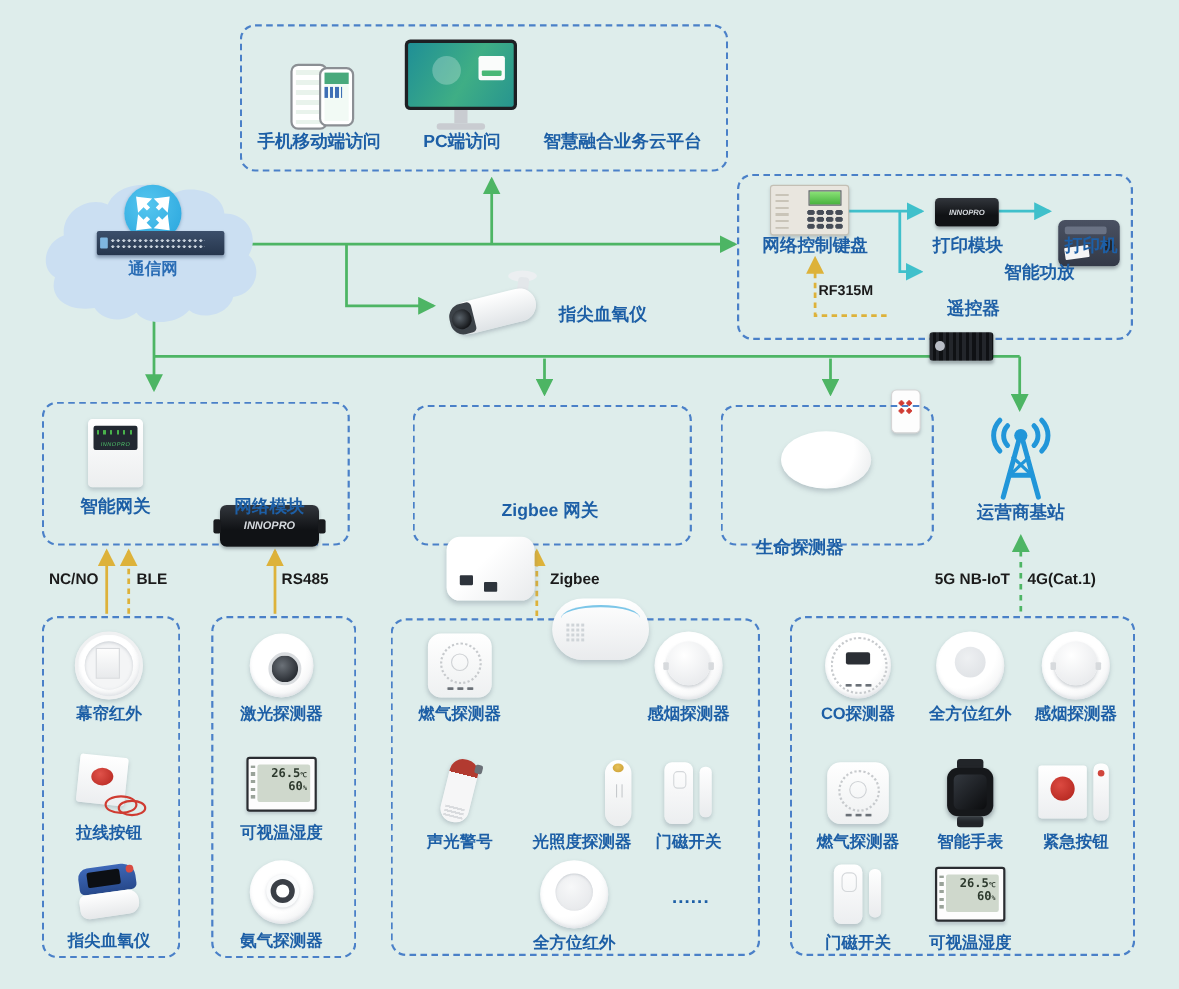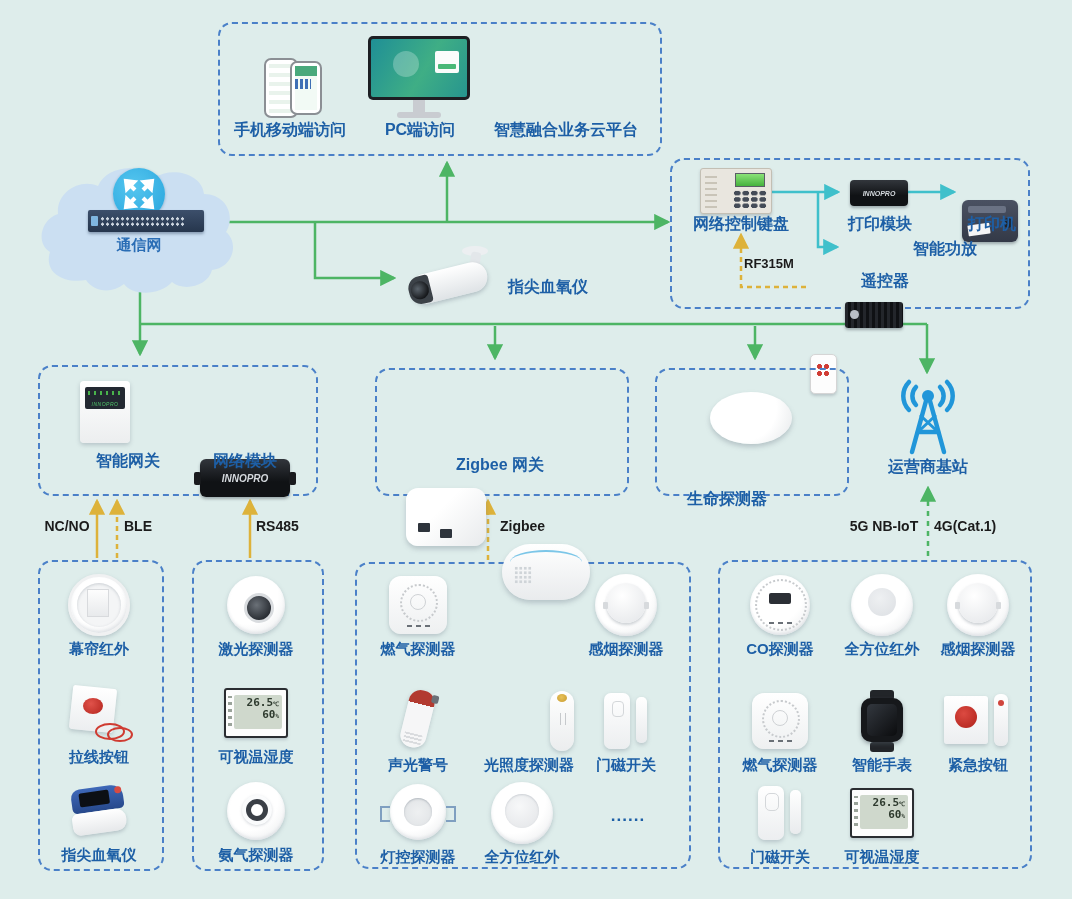--- a/index.html
+++ b/index.html
@@ -234,21 +234,21 @@
     <div class="sgw-scr">
         <span>INNOPRO</span>
       </div>
     <div class="sgw-led"></div>
   </div>
   <div class="dev blackmod" style="left:200px;top:397px;width:90px;height:38px;font-size:10px;border-radius:6px;">
     <div class="ear" style="left:-6px;"></div>
     <div class="ear" style="right:-6px;"></div>
     <span>INNOPRO</span>
   </div>
-  <div class="lbl" style="left:50px;top:452px;width:110px;text-align:right;">智能网关</div>
+  <div class="lbl" style="left:50px;top:452px;width:110px;">智能网关</div>
   <div class="lbl" style="left:190px;top:452px;width:110px;">网络模块</div>
 
   <div class="group-box" style="left:375px;top:368px;width:250px;height:124px;"></div>
   <div class="dev zgw-sq" style="left:406px;top:388px;">
     <div class="zgw-port" style="left:12px;bottom:14px;"></div>
     <div class="zgw-port" style="left:34px;bottom:8px;"></div>
   </div>
   <div class="dev zgw-rd" style="left:502px;top:386px;">
     <div class="zgw-ring"></div>
     <div class="zgw-grill"></div>
@@ -393,32 +393,20 @@
     <div class="ic-wrap">
       <div class="abs" style="position:relative;width:48px;height:60px;">
         <div class="abs" style="left:2px;top:2px;width:26px;height:56px;background:linear-gradient(#ffffff,#eceef0);border-radius:7px;box-shadow:0 2px 4px rgba(110,120,135,.35);"></div>
         <div class="abs" style="left:10px;top:10px;width:10px;height:14px;border:1px solid #d4d7da;border-radius:4px;"></div>
         <div class="abs" style="left:34px;top:6px;width:11px;height:46px;background:linear-gradient(#ffffff,#e9ebed);border-radius:5px;box-shadow:0 2px 4px rgba(110,120,135,.35);"></div>
       </div>
     </div>
     <div class="dev-lbl">门磁开关</div>
   </div>
 
-  <div class="cell" style="left:366px;top:780px;width:104px;">
-    <div class="ic-wrap">
-      <div class="abs" style="position:relative;width:76px;height:58px;">
-        <div class="circ" style="position:absolute;left:10px;top:0;width:56px;height:56px;">
-          <div class="inner-circ" style="left:14px;top:14px;width:28px;height:28px;background:radial-gradient(#eef0f1,#dfe2e5);box-shadow:inset 0 1px 2px rgba(130,140,150,.5);"></div>
-        </div>
-        <div class="bracket" style="left:0;border-left:2px solid #7f9fc0;border-top:2px solid #7f9fc0;border-bottom:2px solid #7f9fc0;"></div>
-        <div class="bracket" style="right:0;border-right:2px solid #7f9fc0;border-top:2px solid #7f9fc0;border-bottom:2px solid #7f9fc0;"></div>
-      </div>
-    </div>
-    <div class="dev-lbl">灯控探测器</div>
-  </div>
   <div class="cell" style="left:470px;top:780px;width:104px;">
     <div class="ic-wrap">
       <div class="circ" style="width:62px;height:62px;">
         <div class="inner-circ" style="left:14px;top:12px;width:34px;height:34px;background:radial-gradient(circle at 42% 36%,#f7f8f9,#e2e4e7);box-shadow:inset 0 1px 2px rgba(140,150,160,.35);"></div>
       </div>
     </div>
     <div class="dev-lbl">全方位红外</div>
   </div>
   <div class="lbl" style="left:592px;top:806px;width:72px;letter-spacing:1px;font-size:17px;">......</div>
 

